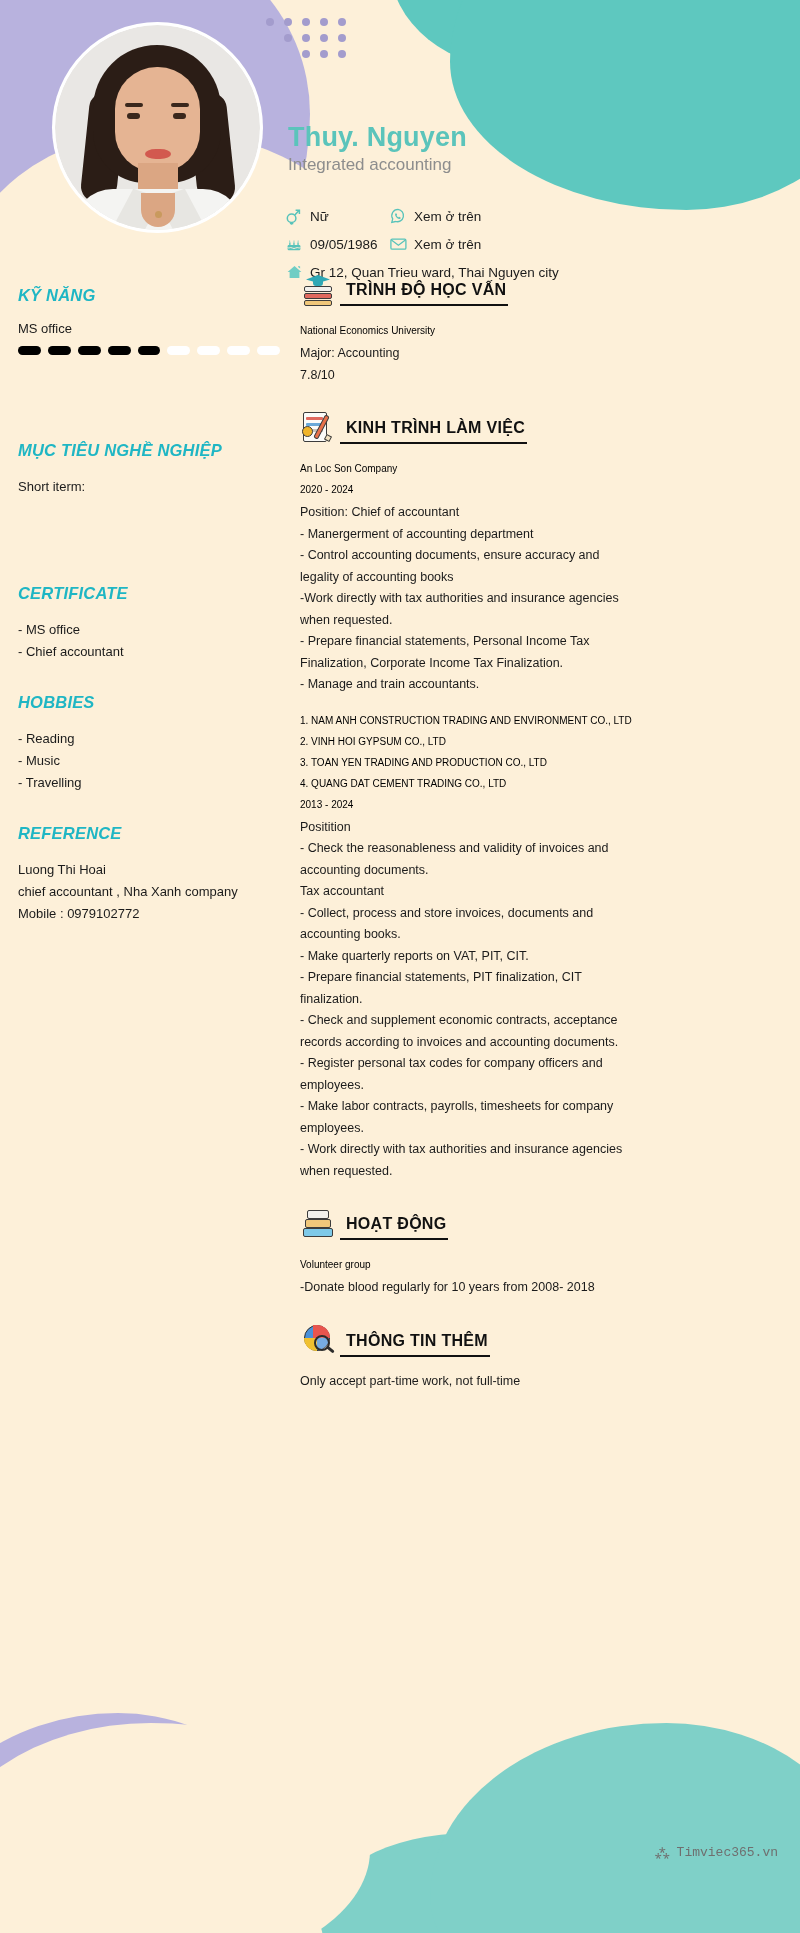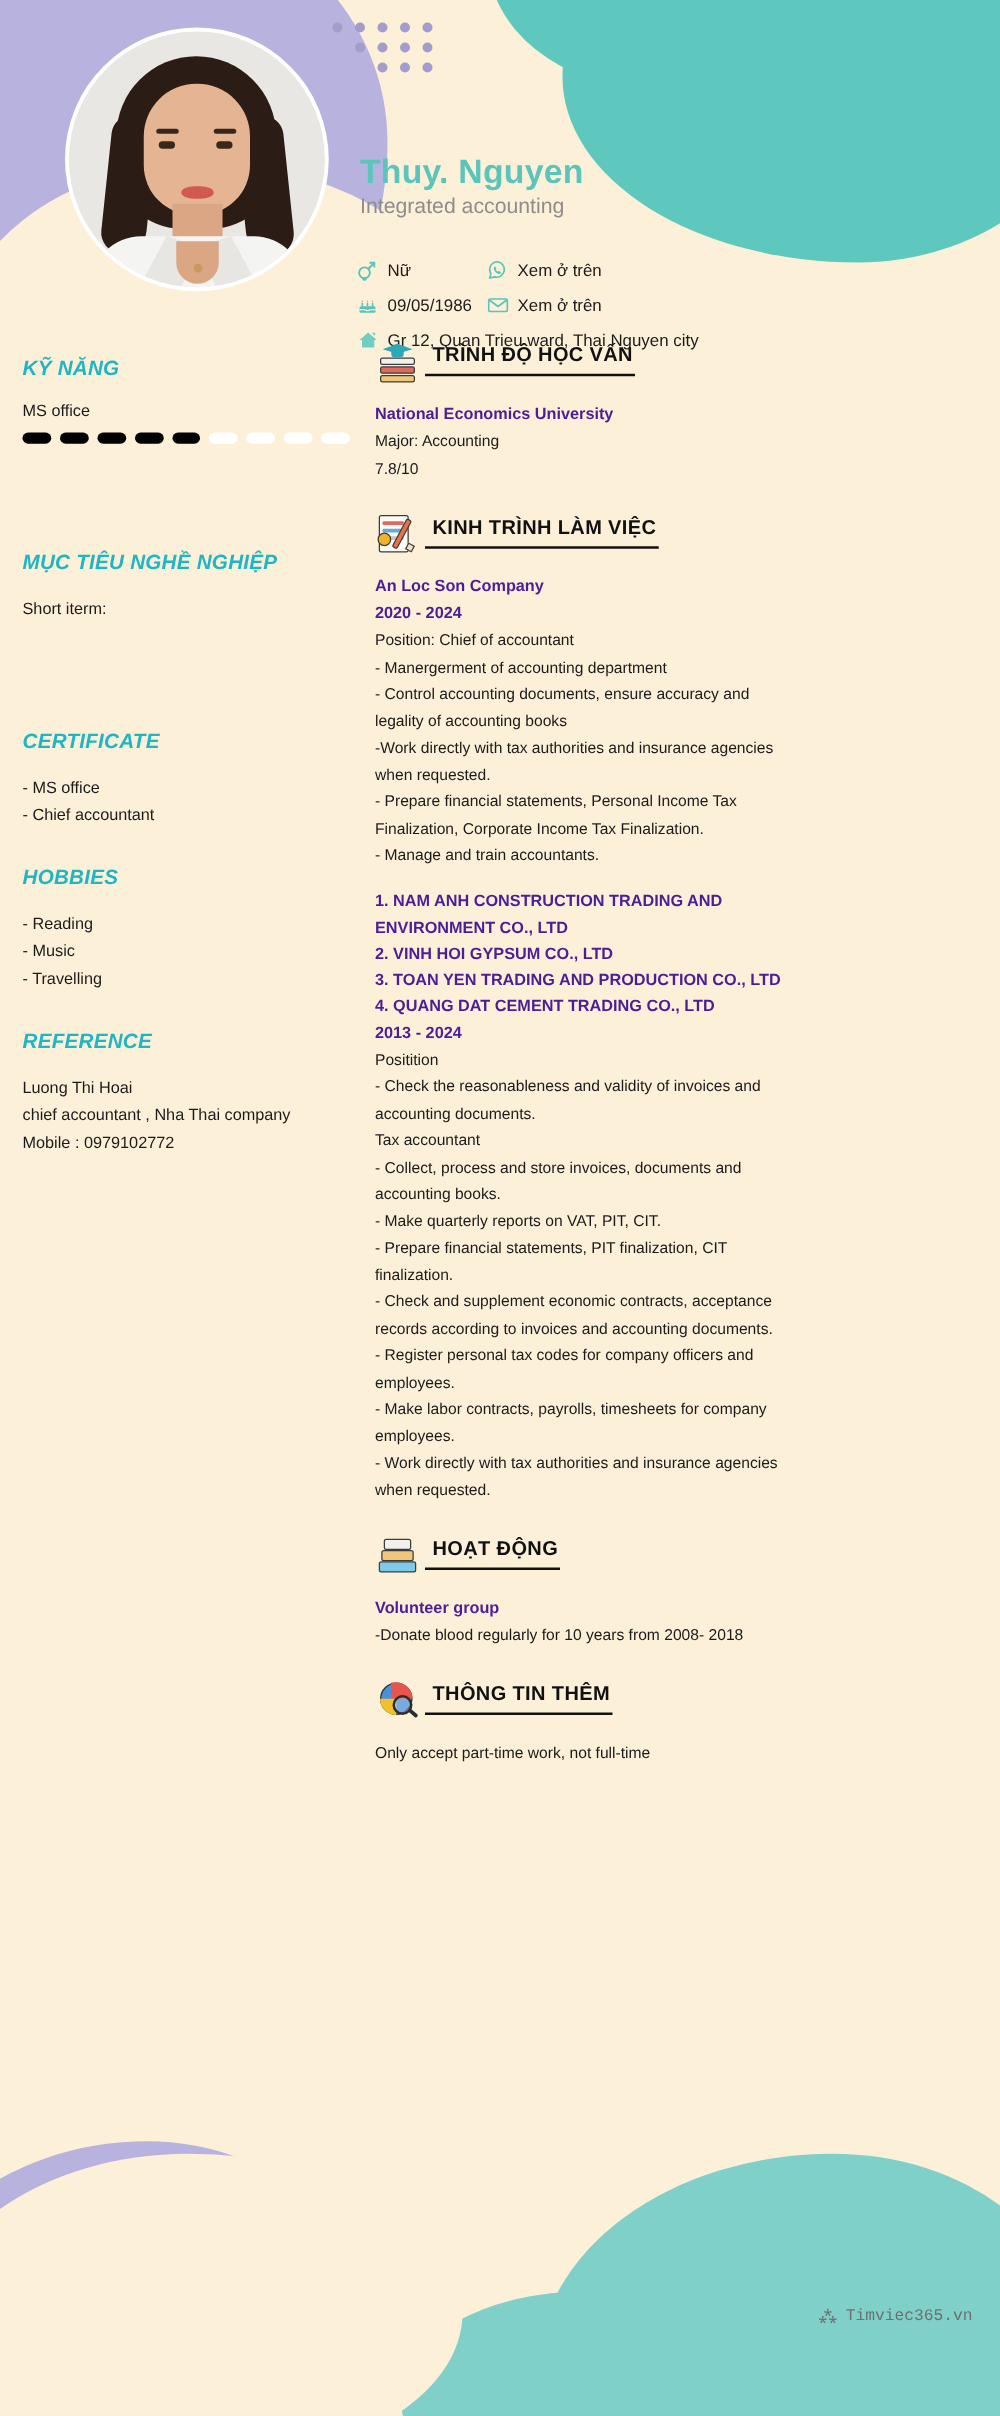--- a/index.html
+++ b/index.html
@@ -158,31 +158,31 @@
   .skill-label { font-size: 13px; color: #1b1b1b; margin-bottom: 10px; }
   .dashes { display: flex; gap: 7px; }
   .dashes i { display: block; width: 24px; height: 9px; border-radius: 5px; background: #ffffff; }
   .dashes i.on { background: #000000; }
   .gap-a { height: 86px; }
   .gap-c { height: 30px; }
   .gap-d { height: 30px; }
 
   
   .main-col { position: absolute; left: 300px; top: 270px; width: 340px; }
-  .sec-head { display: flex; align-items: center; margin: 0 0 14px 0; }
+  .sec-head { display: flex; align-items: flex-end; margin: 0 0 14px 0; }
   .sec-icon { width: 40px; height: 36px; position: relative; flex: 0 0 40px; }
   .sec-title-wrap { padding-bottom: 0; }
   .sec-title {
     font-size: 16px; font-weight: bold; color: #111;
     letter-spacing: 0.3px; white-space: nowrap;
     padding: 0 2px 5px 6px;
     border-bottom: 2.5px solid #111;
     display: inline-block;
   }
-  .m-strong { font-size: 13px; font-weight: bold; color: #4c1d95; line-height: 21px; }
+  .m-strong { font-size: 10px; font-weight: normal; color: #000000; line-height: 21px; }
   .m-text { font-size: 12.5px; color: #1b1b1b; line-height: 21.5px; }
   .blk { margin-bottom: 2px; }
   .sec-gap { height: 22px; }
   .sec-gap-sm { height: 14px; }
 
   
   .ico-books .b1, .ico-books .b2, .ico-books .b3 {
     position: absolute; left: 4px; width: 28px; height: 6px; border-radius: 2px; border: 1.2px solid #3c3c3c;
   }
   .ico-books .b1 { top: 30px; background: #f0c77a; }
@@ -377,21 +377,21 @@
       <div class="l-text">- Reading</div>
       <div class="l-text">- Music</div>
       <div class="l-text">- Travelling</div>
     </div>
 
     <div class="gap-d"></div>
 
     <div>
       <div class="l-head">REFERENCE</div>
       <div class="l-text"> Luong Thi Hoai</div>
-      <div class="l-text">chief accountant , Nha Thai company</div>
+      <div class="l-text">chief accountant , Nha Xanh company</div>
       <div class="l-text">Mobile : 0979102772</div>
     </div>
   </div>
 
   <div class="main-col">
 
     <div>
       <div class="sec-head">
         <div class="sec-icon ico-books">
           <span class="b1"></span>

